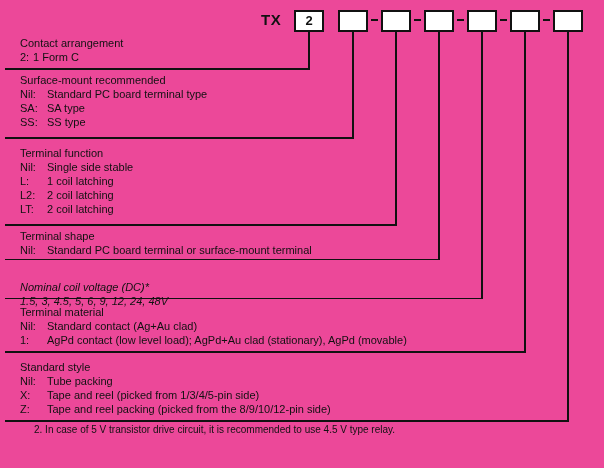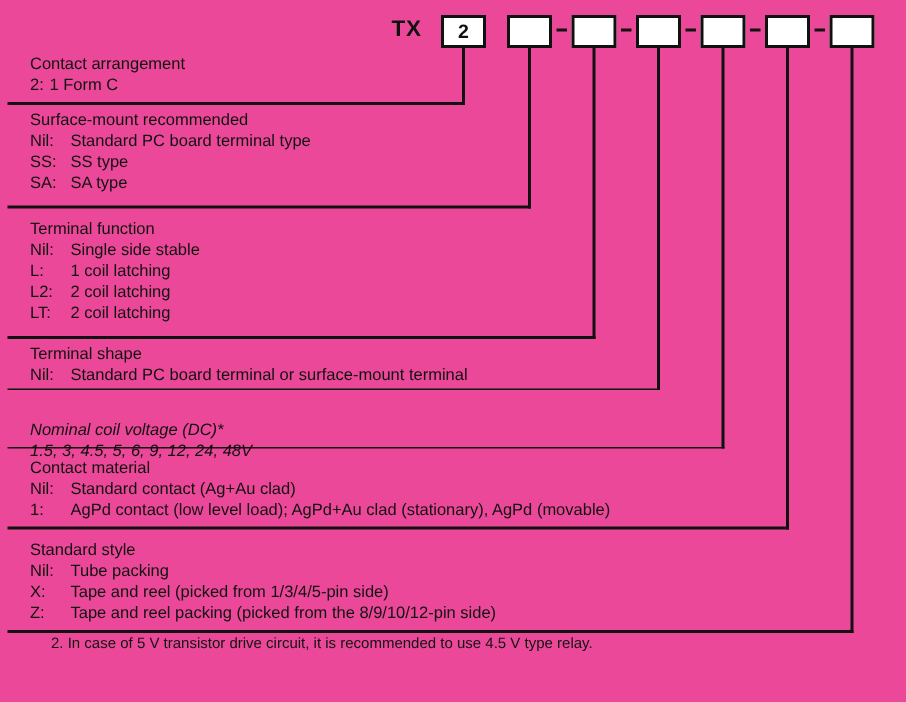--- a/index.html
+++ b/index.html
@@ -72,26 +72,26 @@
     </div>
   </div>
 
   <div class="section" style="top:73px;">
     <div>Surface-mount recommended</div>
     <div class="opt">
       <span class="code">Nil:</span>
       <span>Standard PC board terminal type</span>
     </div>
     <div class="opt">
+      <span class="code">SA:</span>
+      <span>SA type</span>
+    </div>
+    <div class="opt">
       <span class="code">SS:</span>
       <span>SS type</span>
-    </div>
-    <div class="opt">
-      <span class="code">SA:</span>
-      <span>SA type</span>
     </div>
   </div>
 
   <div class="section" style="top:146px;">
     <div>Terminal function</div>
     <div class="opt">
       <span class="code">Nil:</span>
       <span>Single side stable</span>
     </div>
     <div class="opt">
@@ -117,21 +117,21 @@
   </div>
 
   <div class="section" style="top:280px;font-style:italic;">
     <div>Nominal coil voltage (DC)*</div>
     <div class="opt">
       <span>1.5, 3, 4.5, 5, 6, 9, 12, 24, 48V</span>
     </div>
   </div>
 
   <div class="section" style="top:305px;">
-    <div>Contact material</div>
+    <div>Terminal material</div>
     <div class="opt">
       <span class="code">Nil:</span>
       <span>Standard contact (Ag+Au clad)</span>
     </div>
     <div class="opt">
       <span class="code">1:</span>
       <span>AgPd contact (low level load); AgPd+Au clad (stationary), AgPd (movable)</span>
     </div>
   </div>
 

